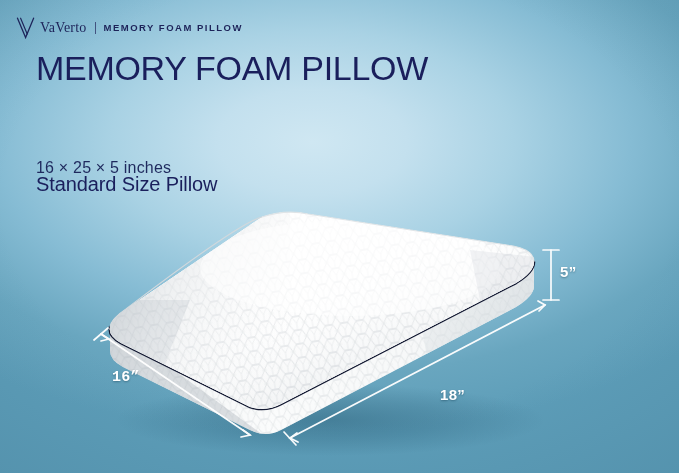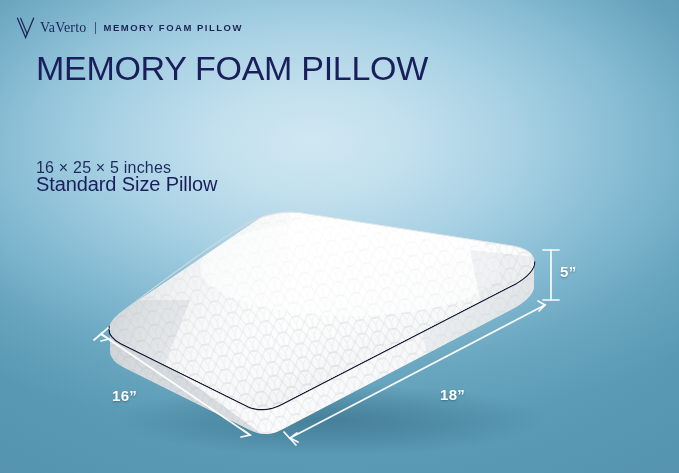--- a/index.html
+++ b/index.html
@@ -80,21 +80,21 @@
   #pillow-svg { position:absolute; left:0; top:0; }
 
   
   #dims-svg { position:absolute; left:0; top:0; }
   .dim-label {
     position:absolute;
     color:#ffffff; font-size:15px; font-weight:700;
     letter-spacing:0.3px; white-space:nowrap;
     text-shadow:0 1px 2px rgba(20,60,80,0.45);
   }
-  #label-16 { left:112px; top:387px; }
+  #label-16 { left:112px; top:369px;font-family:Liberation Mono, monospace; }
   #label-25 { left:440px; top:386px; }
   #label-5  { left:560px; top:263px; }
 </style>
 </head>
 <body>
 
 <div id="bg"></div>
 <div id="bg-vignette"></div>
 
 <div id="header">

